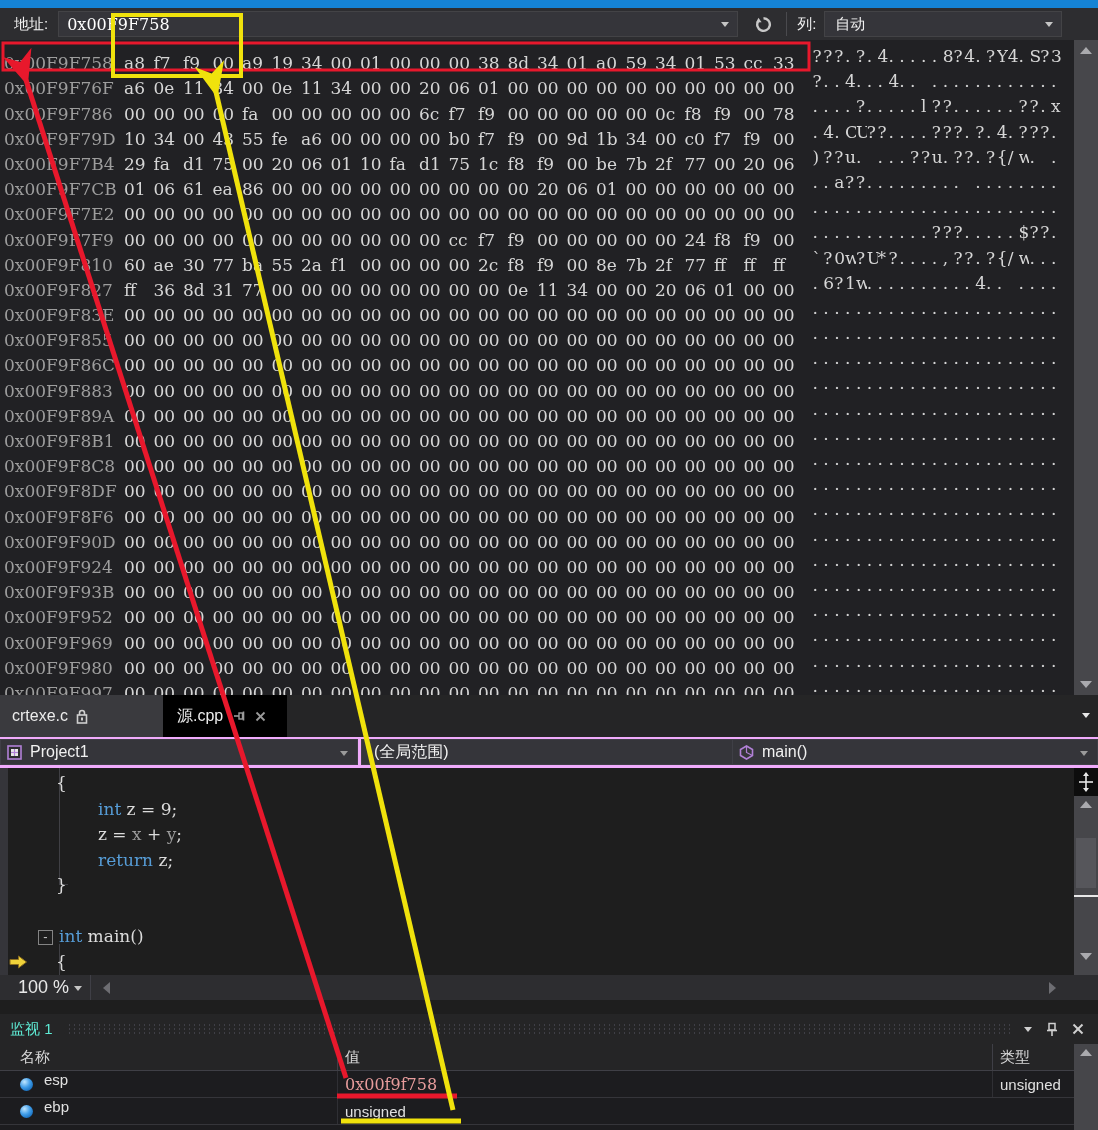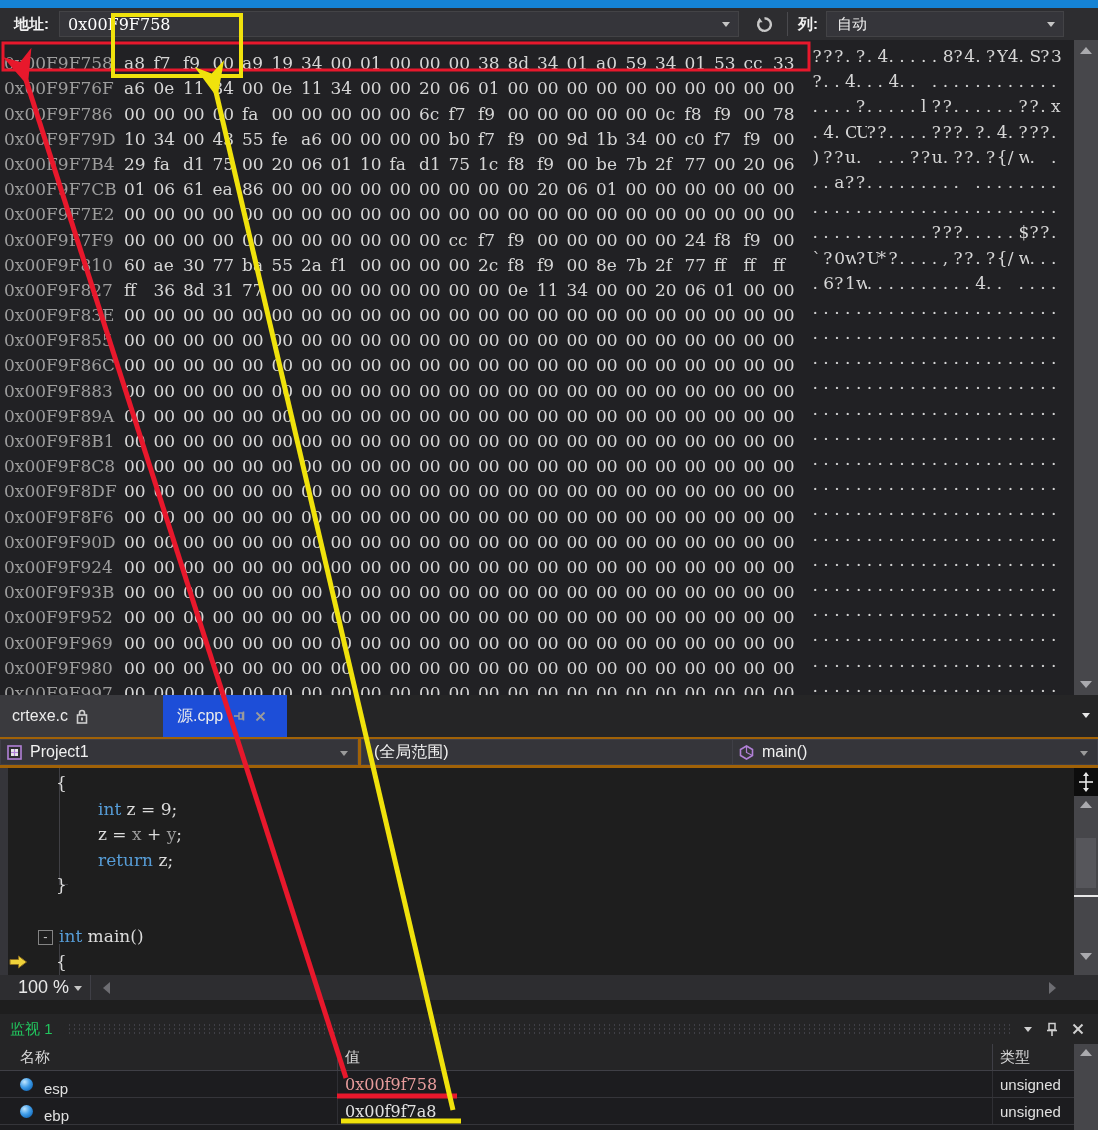--- a/index.html
+++ b/index.html
@@ -5,21 +5,21 @@
   html,body{margin:0;padding:0;}
   body{
     width:1098px;height:1130px;position:relative;overflow:hidden;
     background:#1e1e1e;font-family:"Liberation Sans",sans-serif;
     -webkit-font-smoothing:antialiased;
   }
   .abs{position:absolute;}
   
   #top-accent{left:0;top:0;width:1098px;height:8px;background:#1583d5;}
   #mem-toolbar{left:0;top:8px;width:1098px;height:32px;background:#2d2d30;display:flex;align-items:center;}
-  .tb-label{color:#f1f1f1;font-size:15px;margin-left:14px;white-space:nowrap;font-weight:bold;}
+  .tb-label{color:#f1f1f1;font-size:15px;margin-left:14px;white-space:nowrap;}
   .combo{background:#35353a;border:1px solid #434346;height:24px;display:flex;align-items:center;position:relative;}
   #address-combo{width:678px;margin-left:10px;}
   #address-combo input{
     background:transparent;border:none;outline:none;color:#fff;
     font-family:"DejaVu Serif","Liberation Serif",serif;font-size:16px;
     padding-left:8px;width:620px;
   }
   .caret{width:0;height:0;border-left:4px solid transparent;border-right:4px solid transparent;border-top:5px solid #c5c5c5;position:absolute;right:8px;top:10px;}
   #refresh-btn{margin-left:10px;width:30px;height:26px;display:flex;align-items:center;justify-content:center;background:#2d2d30;}
   .vsep{width:1px;height:24px;background:#4a4a4e;margin:0 8px;}
@@ -34,25 +34,25 @@
   .mem-byte .cur{background:#9a9a9a;color:#1e1e1e;}
   .mem-ascii{margin-left:10px;}
   .mem-char{display:inline-block;width:10.85px;color:#d6d6d6;overflow:hidden;}
   #mem-scrollbar{right:0;top:40px;width:24px;height:655px;background:#47474b;}
   .tri-up{width:0;height:0;border-left:6px solid transparent;border-right:6px solid transparent;border-bottom:7px solid #aaaaae;position:absolute;left:6px;}
   .tri-down{width:0;height:0;border-left:6px solid transparent;border-right:6px solid transparent;border-top:7px solid #aaaaae;position:absolute;left:6px;}
   
   #tabbar{left:0;top:695px;width:1098px;height:42px;background:#252526;}
   .tab{position:absolute;top:0;height:42px;display:flex;align-items:center;color:#ececec;font-size:16px;}
   #tab-crtexe{left:0;width:163px;background:#3a3a3e;padding-left:12px;box-sizing:border-box;gap:8px;}
-  #tab-source{left:163px;width:124px;background:#1d4ed8;padding-left:14px;box-sizing:border-box;gap:9px;}
+  #tab-source{left:163px;width:124px;background:#000000;padding-left:14px;box-sizing:border-box;gap:9px;}
   .tab-icon{display:flex;align-items:center;}
   #tabbar-caret{position:absolute;right:8px;top:18px;border-top-color:#e8e8e8;}
   
-  #navbar{left:0;top:737px;width:1098px;height:31px;background:#a16207;}
+  #navbar{left:0;top:737px;width:1098px;height:31px;background:#f0abfc;}
   .nav-combo{position:absolute;top:2px;height:26px;background:#35353a;border:1px solid #3f3f46;box-sizing:border-box;display:flex;align-items:center;color:#f1f1f1;font-size:16px;}
   #nav-project{left:0;width:358px;}
   #nav-scope{left:361px;width:424px;}
   #nav-method{left:732px;width:366px;}
   .nav-combo .combo-text{padding-left:8px;white-space:nowrap;}
   .nav-icon{margin-left:6px;display:flex;align-items:center;}
   .nav-caret{position:absolute;right:9px;top:11px;border-top-color:#9b9b9b;}
   
   #editor{left:0;top:768px;width:1074px;height:207px;background:#1e1e1e;overflow:hidden;}
   #indicator-strip{position:absolute;left:0;top:0;width:8px;height:207px;background:#35353a;}
@@ -76,30 +76,30 @@
   #editor-hscroll{left:0;top:975px;width:1074px;height:25px;background:#2d2d30;display:flex;align-items:center;}
   #zoom-combo{width:90px;height:25px;background:#2d2d30;border-right:1px solid #3f3f46;display:flex;align-items:center;position:relative;}
   #zoom-combo .combo-text{color:#e8e8e8;font-size:18px;padding-left:18px;}
   #zoom-combo .caret{border-top-color:#c5c5c5;top:11px;}
   .tri-left{width:0;height:0;border-top:6px solid transparent;border-bottom:6px solid transparent;border-right:7px solid #6d6d72;}
   .tri-right{width:0;height:0;border-top:6px solid transparent;border-bottom:6px solid transparent;border-left:7px solid #6d6d72;}
   #h-left{margin-left:12px;}
   #h-right{position:absolute;right:18px;}
   
   #watch-title{left:0;top:1014px;width:1098px;height:30px;background:#252526;display:flex;align-items:center;}
-  #watch-title .title-text{color:#22c55e;font-size:15px;margin-left:10px;white-space:nowrap;}
+  #watch-title .title-text{color:#5eead4;font-size:15px;margin-left:10px;white-space:nowrap;}
   #watch-dots{flex:1;height:12px;margin:0 14px;background-image:radial-gradient(#3f3f46 1px,transparent 1px);background-size:5px 4px;}
   .wt-icon{margin-right:14px;display:flex;align-items:center;}
   #watch-header{left:0;top:1044px;width:1074px;height:27px;background:#252526;border-bottom:1px solid #3f3f46;display:flex;align-items:center;color:#d8d8d8;font-size:15px;box-sizing:border-box;}
   .wh-name{width:338px;padding-left:20px;box-sizing:border-box;border-right:1px solid #3f3f46;height:100%;display:flex;align-items:center;}
   .wh-value{width:655px;padding-left:7px;box-sizing:border-box;border-right:1px solid #3f3f46;height:100%;display:flex;align-items:center;}
   .wh-type{flex:1;padding-left:7px;display:flex;align-items:center;height:100%;}
   #watch-rows{left:0;top:1071px;width:1074px;}
   .watch-row{height:27px;display:flex;align-items:center;background:#1c1c1f;border-bottom:1px solid #35353a;color:#e0e0e0;font-size:15px;box-sizing:border-box;}
-  .w-name{width:338px;padding-left:44px;box-sizing:border-box;border-right:1px solid #2f2f34;height:100%;display:flex;align-items:flex-end;position:relative;}
+  .w-name{width:338px;padding-left:44px;box-sizing:border-box;border-right:1px solid #2f2f34;height:100%;display:flex;align-items:flex-start;position:relative;}
   .w-value{width:655px;padding-left:7px;box-sizing:border-box;border-right:1px solid #2f2f34;height:100%;display:flex;align-items:center;font-family:"DejaVu Serif","Liberation Serif",serif;font-size:16px;}
   .w-type{flex:1;padding-left:7px;overflow:hidden;white-space:nowrap;height:100%;display:flex;align-items:center;}
   .sphere{position:absolute;left:20px;top:7px;width:13px;height:13px;border-radius:50%;background:radial-gradient(circle at 35% 30%,#bfe6ff,#3f9ce8 45%,#1065b5 85%);}
   #watch-scroll{right:0;top:1044px;width:24px;height:86px;background:#46464a;}
   #watch-partial{left:0;top:1125px;width:1074px;height:5px;background:#1c1c1f;}
   
   #annotations{left:0;top:0;width:1098px;height:1130px;pointer-events:none;z-index:99;}
 </style>
 </head>
 <body>
@@ -302,21 +302,20 @@
         <span>esp</span>
       </div>
       <div class="w-value" style="color: rgb(231, 156, 156);">0x00f9f758</div>
       <div class="w-type">unsigned</div>
     </div>
     <div class="watch-row">
       <div class="w-name">
         <span class="sphere"></span>
         <span>ebp</span>
       </div>
-      <div class="w-value">0x00f9f7a8</div>
       <div class="w-type">unsigned</div>
     </div>
   </div>
 <div id="watch-partial" class="abs"></div>
 <div id="watch-scroll" class="abs">
   <span class="tri-up" style="top:5px;"></span>
 </div>
 
 <svg id="annotations" class="abs" width="1098" height="1130" viewBox="0 0 1098 1130">
   <defs>

